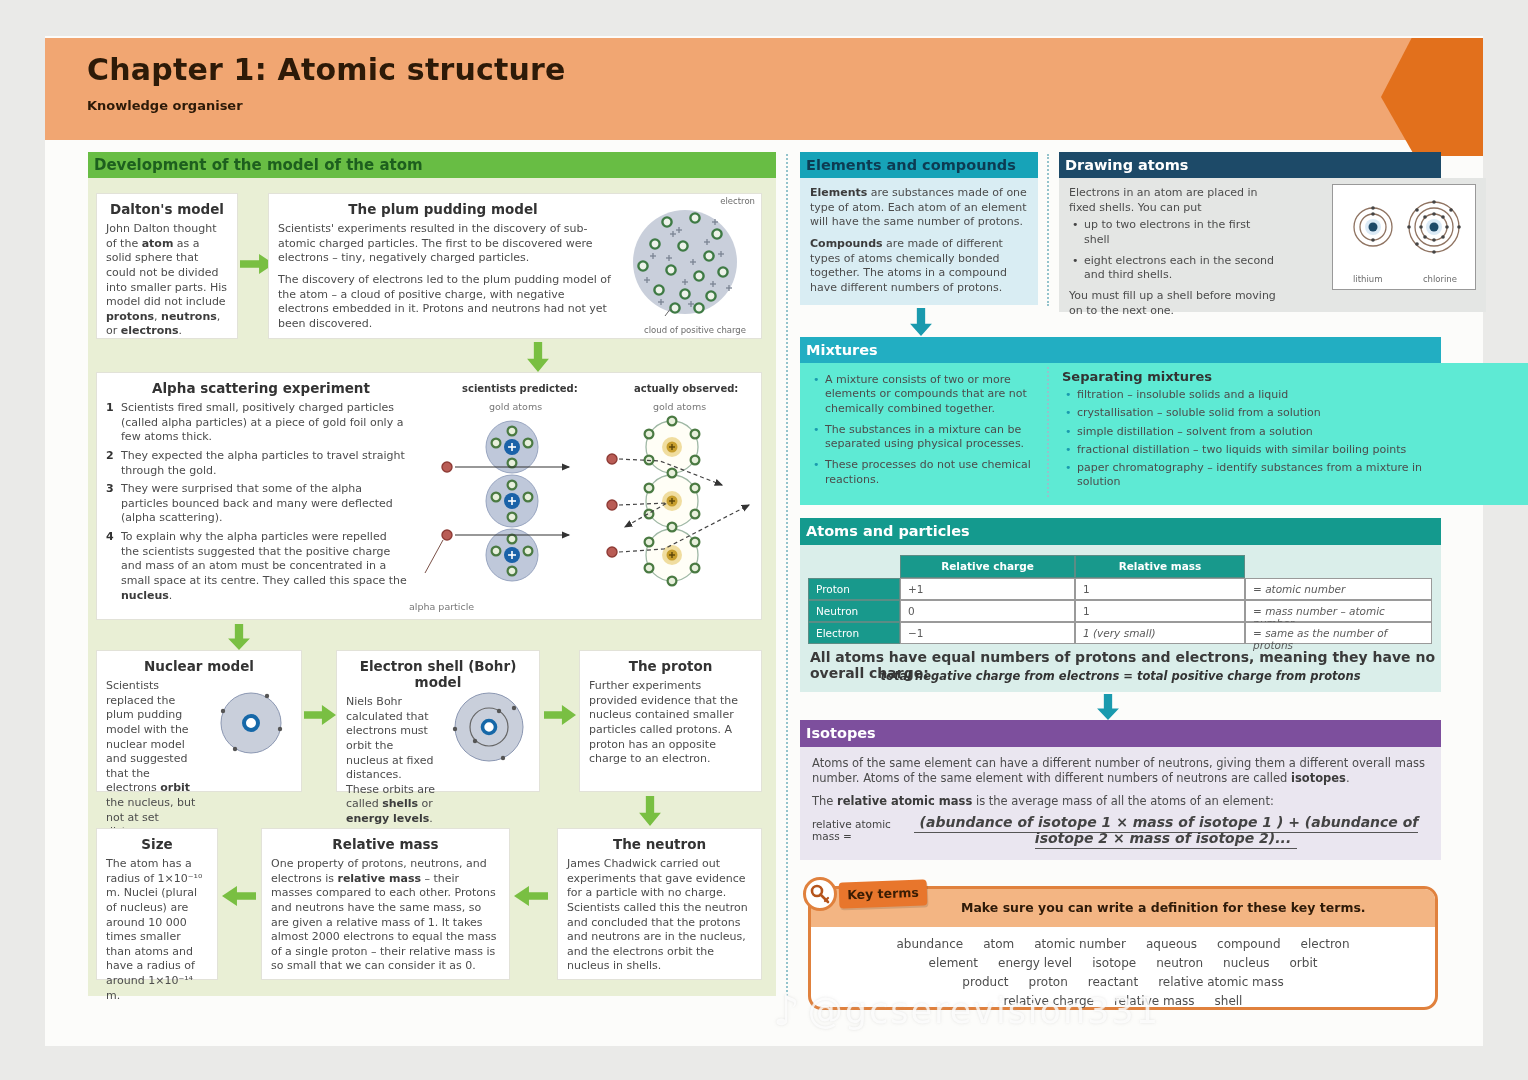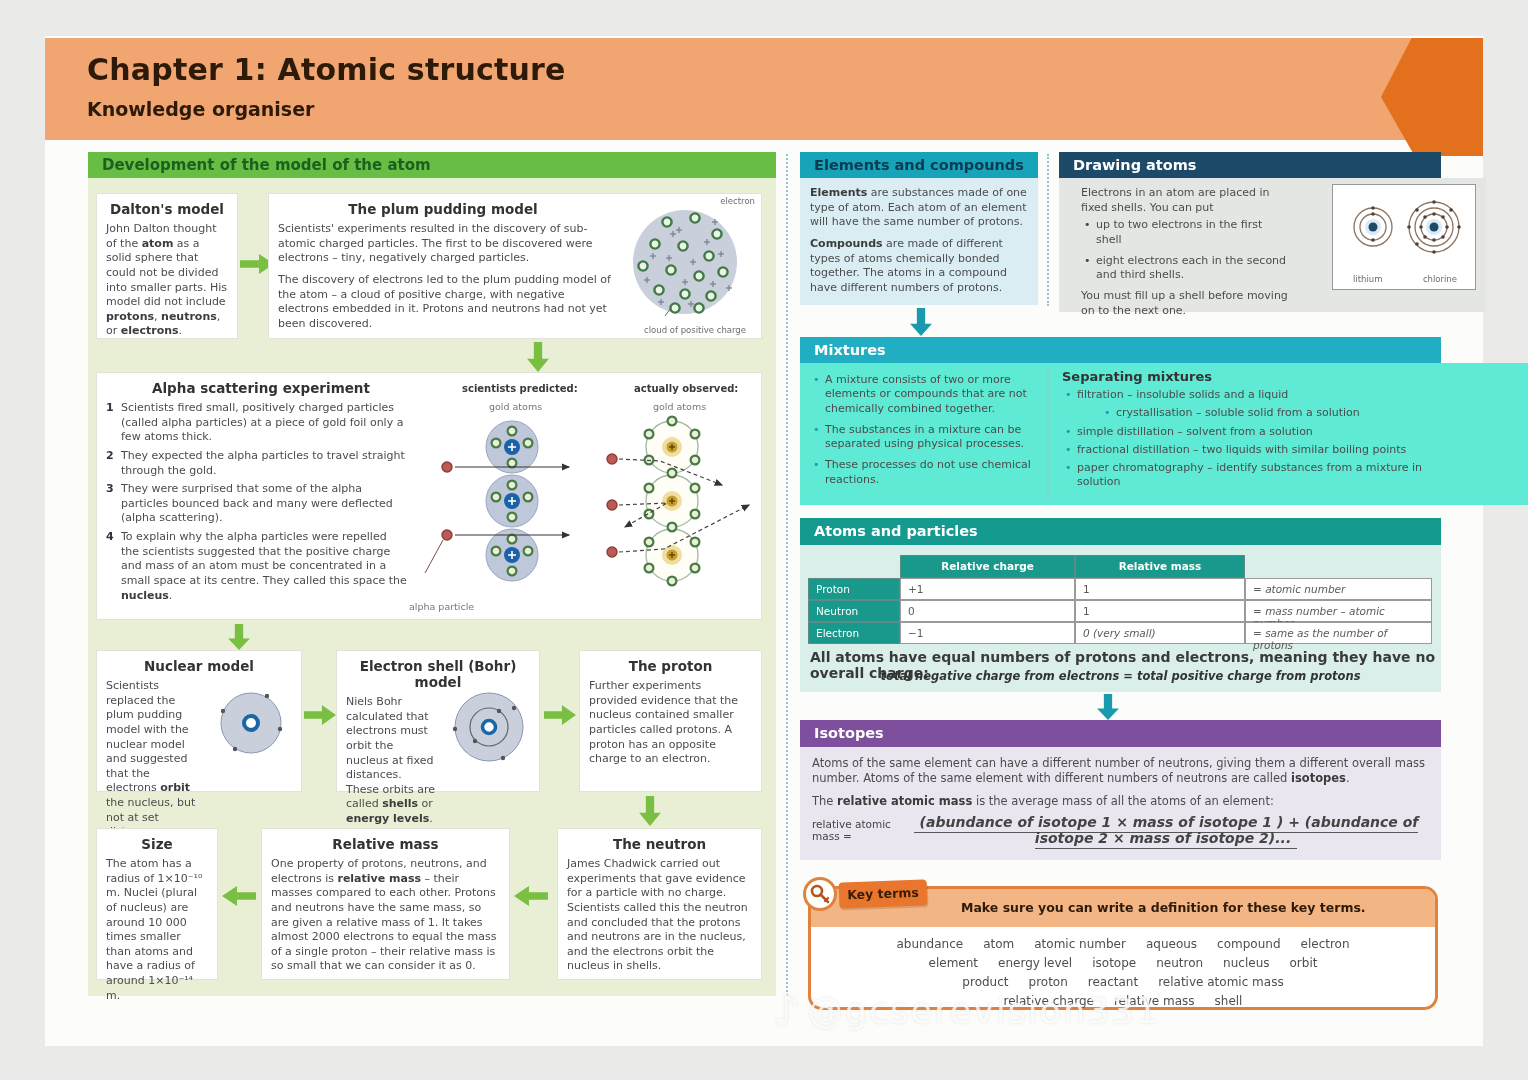--- a/index.html
+++ b/index.html
@@ -4,25 +4,25 @@
 <style>
   html,body { margin:0; padding:0; }
   .canvas { position:relative; width:1528px; height:1080px; background:#eaeae8; font-family:"DejaVu Sans","Liberation Sans",sans-serif; overflow:hidden; }
   .doc { position:absolute; left:45px; top:36px; width:1438px; height:1010px; background:#fcfcfa; }
   .abs { position:absolute; }
   .b { font-weight:bold; color:#3c3c3c; }
 
   
   .hdr { position:absolute; left:0; top:2px; width:1438px; height:102px; background:#f1a672; }
   .hdr-title { position:absolute; left:42px; top:14px; font-size:30px; font-weight:bold; color:#2d1a08; letter-spacing:.2px; }
-  .hdr-sub { position:absolute; left:42px; top:60px; font-size:19px; font-weight:bold; color:#2d1a08; }
+  .hdr-sub { position:absolute; left:42px; top:60px; font-size:13px; font-weight:bold; color:#2d1a08; }
   .hdr-pent { position:absolute; left:1336px; top:0px; width:102px; height:118px; background:#e2701c; clip-path:polygon(30% 0,100% 0,100% 100%,33% 100%,0 50%); }
 
   
-  .sec-h { position:absolute; box-sizing:border-box; font-weight:bold; font-size:14.5px; line-height:26px; padding-left:14px; color:#fff; }
+  .sec-h { position:absolute; box-sizing:border-box; font-weight:bold; font-size:14.5px; line-height:26px; padding-left:6px; color:#fff; }
   .green-h { background:#68bd44; color:#1d5f1e; font-size:15px; }
   .dev-panel { position:absolute; left:43px; top:142px; width:688px; height:818px; background:#e9efd5; }
 
   .wbox { position:absolute; background:#ffffff; border:1px solid #e2e2d8; box-sizing:border-box; padding:6px 9px; }
   .wbox h3 { margin:1px 0 5px; text-align:center; font-size:13.5px; color:#333; }
   .bt { font-size:11px; line-height:1.33; color:#4c4c4c; }
   .bt p { margin:0 0 7px; }
 
   
   .ar { position:absolute; }
@@ -321,21 +321,21 @@
           <p><span class="b">Elements</span><span> are substances made of one type of atom. Each atom of an element will have the same number of protons.</span></p>
     <p><span class="b">Compounds</span><span> are made of different types of atoms chemically bonded together. The atoms in a compound have different numbers of protons.</span></p>
         </div>
   </div>
 
   <div class="dotv" style="left:1002px; top:118px; height:152px;"></div>
 
   <div class="sec-h" style="left:1014px; top:116px; width:382px; height:26px; background:#1d4a68;">
     <span>Drawing atoms</span>
   </div>
-  <div class="abs" style="left:1014px; top:142px; width:427px; height:134px; background:#e4e6e4; box-sizing:border-box; padding:8px 22px;">
+  <div class="abs" style="left:1014px; top:142px; width:427px; height:134px; background:#e4e6e4; box-sizing:border-box; padding:8px 10px;">
     <div class="bt" style="width:210px;">
       <p style="margin-bottom:3px;">Electrons in an atom are placed in fixed shells. You can put</p>
       <ul class="dots dark" style="margin-bottom:3px;">
         <li>up to two electrons in the first shell</li>
         <li>eight electrons each in the second and third shells.</li>
       </ul>
       <p>You must fill up a shell before moving on to the next one.</p>
     </div>
     <div class="abs" style="right:10px; top:6px; width:142px; height:104px; background:#fff; border:1px solid #999;">
       <svg width="142" height="104" viewBox="0 0 142 104">
@@ -385,21 +385,21 @@
     <ul class="dots" style="width:228px;">
       <li>A mixture consists of two or more elements or compounds that are not chemically combined together.</li>
       <li>The substances in a mixture can be separated using physical processes.</li>
       <li>These processes do not use chemical reactions.</li>
     </ul>
     <div class="dotv" style="left:247px; top:4px; height:130px;"></div>
     <div class="abs" style="left:262px; top:6px; width:366px;">
       <div style="font-size:13px; font-weight:bold; color:#333; margin-bottom:4px;">Separating mixtures</div>
       <ul class="dots" style="margin:0;">
         <li style="margin-bottom:4px;">filtration – insoluble solids and a liquid</li>
-        <li style="margin-bottom:4px;margin-left:39px;">crystallisation – soluble solid from a solution</li>
+        <li style="margin-bottom:4px;">crystallisation – soluble solid from a solution</li>
         <li style="margin-bottom:4px;">simple distillation – solvent from a solution</li>
         <li style="margin-bottom:4px;">fractional distillation – two liquids with similar boiling points</li>
         <li style="margin-bottom:4px;">paper chromatography – identify substances from a mixture in solution</li>
       </ul>
     </div>
   </div>
 
   <div class="sec-h" style="left:755px; top:482px; width:641px; height:27px; background:#149a8e;">
     <span>Atoms and particles</span>
   </div>
@@ -415,21 +415,21 @@
       <div class="cell">1</div>
       <div class="cell note">= atomic number</div>
 
       <div class="rname">Neutron</div>
       <div class="cell">0</div>
       <div class="cell">1</div>
       <div class="cell note">= mass number – atomic number</div>
 
       <div class="rname">Electron</div>
       <div class="cell">−1</div>
-      <div class="cell note">0 (very small)</div>
+      <div class="cell note">1 (very small)</div>
       <div class="cell note">= same as the number of protons</div>
     </div>
     <div class="abs" style="left:10px; top:104px; font-size:14px; font-weight:bold; color:#3a3a3a;">All atoms have equal numbers of protons and electrons, meaning they have no overall charge:</div>
     <div class="abs" style="left:0; top:124px; width:100%; text-align:center; font-size:11.5px; font-weight:bold; font-style:italic; color:#333;">total negative charge from electrons = total positive charge from protons</div>
   </div>
 
   <div class="ar ar-d ta" style="left:1050px; top:658px; width:26px; height:26px;"></div>
 
   <div class="sec-h" style="left:755px; top:684px; width:641px; height:27px; background:#7d4f9d;">
     <span>Isotopes</span>

